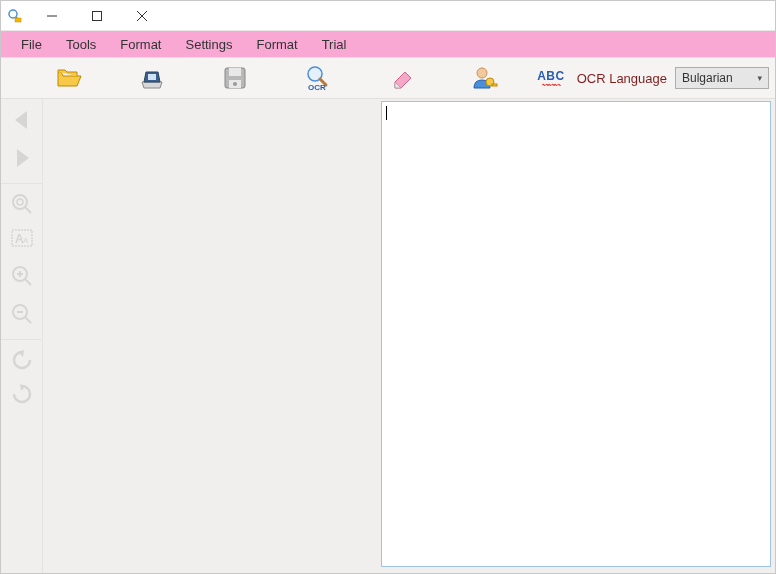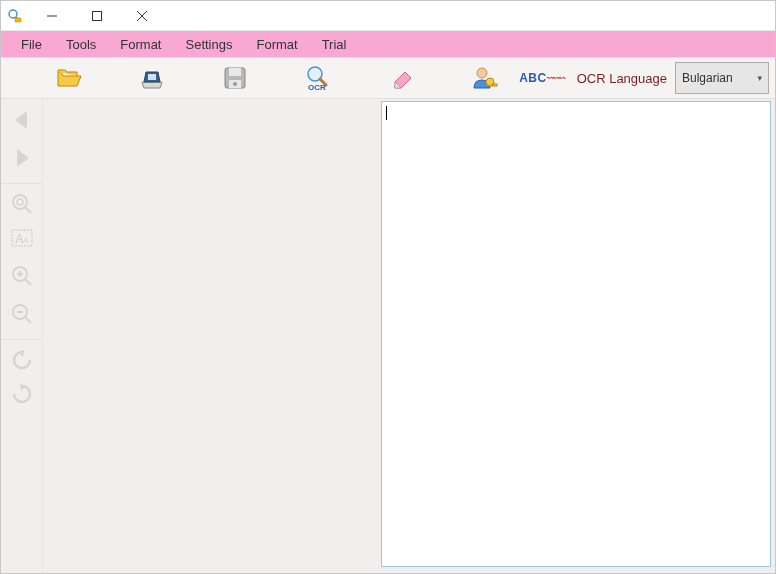--- a/index.html
+++ b/index.html
@@ -36,21 +36,21 @@
 }
 .toolbar {
   height: 42px; display: flex; align-items: center;
   background: #f5f4f3; border-top: 1px solid #e0e0e0; border-bottom: 1px solid #e0e0e0;
   padding: 0 6px;
 }
 .tool-btn { width: 34px; height: 34px; display: flex; align-items: center; justify-content: center; cursor: pointer; margin-right: 4px; margin-left: 45px; }
 .spacer { flex: 1; }
 .lang-label { font-size: 13px; color: #7f1d1d; margin: 0 8px; }
 .lang-select {
-  width: 94px; height: 32px; background: #e6e6e6; border: 1px solid #adadad;
+  width: 94px; height: 22px; background: #e6e6e6; border: 1px solid #adadad;
   display: flex; align-items: center; padding: 0 6px; font-size: 12px; color: #333;
   justify-content: space-between; cursor: pointer;
 }
 .lang-select .chev { font-size: 9px; color: #555; }
 .content { display: flex; height: calc(100% - 30px - 26px - 42px); background: #f0efee; }
 .left-tools {
   width: 42px; background: #f0efee; border-right: 1px solid #e4e4e4;
   display: flex; flex-direction: column; align-items: center; padding-top: 4px;
 }
 .left-tool {
@@ -64,21 +64,21 @@
   position: relative; overflow-y: scroll;
 }
 .text-pane .cursor {
   position: absolute; top: 4px; left: 4px; width: 1px; height: 14px; background: #000;
 }
 
 .text-pane::-webkit-scrollbar { width: 17px; }
 .text-pane::-webkit-scrollbar-track { background: #f0f0f0; }
 .text-pane::-webkit-scrollbar-thumb { background: #cdcdcd; }
 .text-pane::-webkit-scrollbar-button { background: #f0f0f0; height: 17px; }
-.abc-icon { display:flex; flex-direction:row; align-items:center; cursor:pointer; margin-right:4px; }
+.abc-icon { display:flex; flex-direction:column; align-items:center; cursor:pointer; margin-right:4px; }
 .abc-top { color:#2a5db0; font-weight:bold; font-size:12px; letter-spacing:0.5px; }
 .abc-wave { color:#d33; font-size:7px; line-height:4px; letter-spacing:-1px; }
 </style>
 </head>
 <body>
 
 <div class="titlebar">
   <span class="app-icon">
     <svg width="16" height="16" viewBox="0 0 16 16">
       <circle cx="6" cy="6" r="4" fill="none" stroke="#4a90d9" stroke-width="1.5"></circle>

